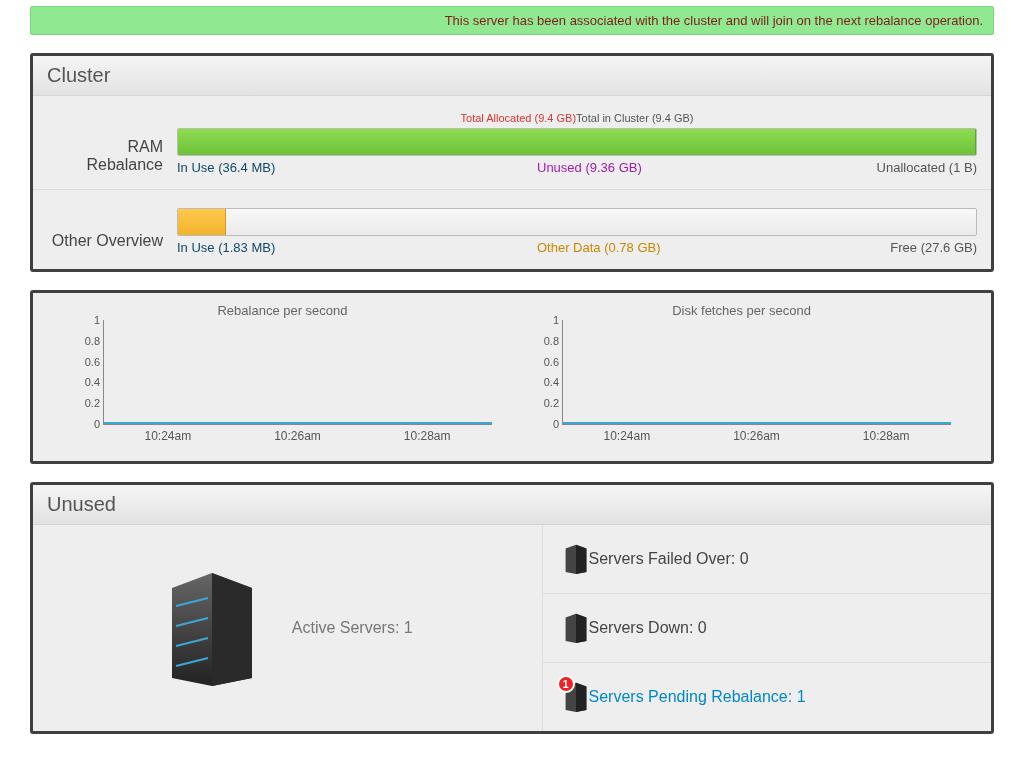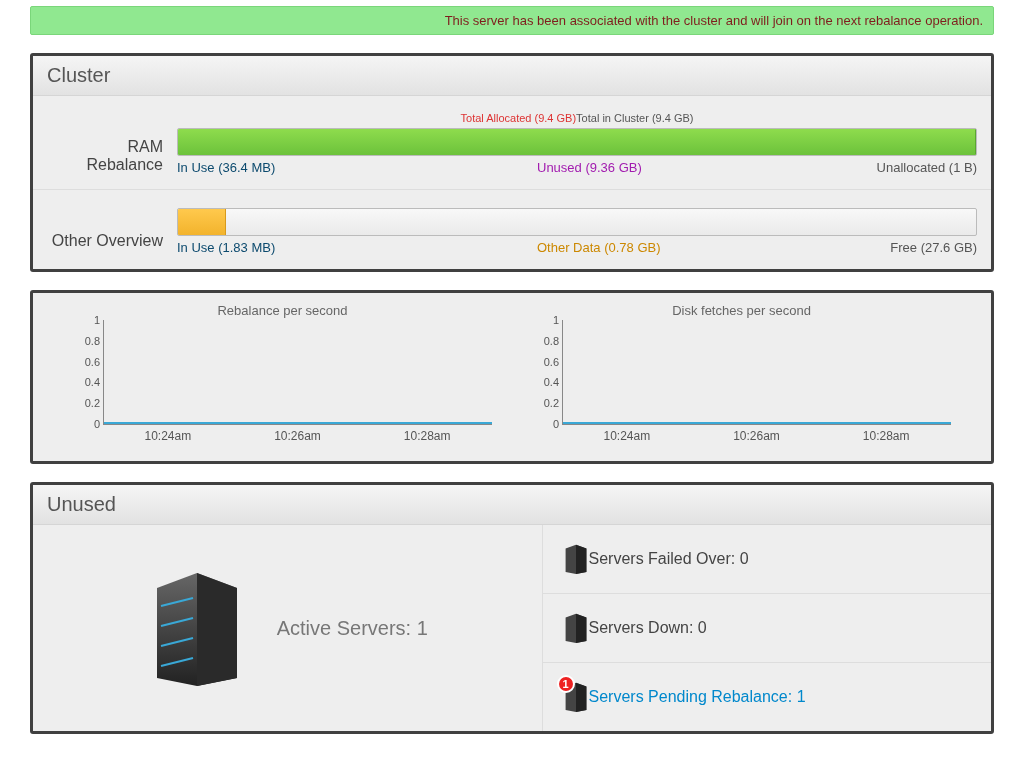--- a/index.html
+++ b/index.html
@@ -102,21 +102,21 @@
   .servers-right { flex: 1; border-left: 1px solid #ddd; }
   .srow {
     display: flex;
     align-items: center;
     padding: 18px 20px;
     border-bottom: 1px solid #ddd;
     font-size: 16px;
   }
   .srow:last-child { border-bottom: none; }
   .srow.link { color: #0088cc; }
-  .active-label { font-size: 20px; color: #777; }
+  .active-label { font-size: 16px; color: #777; }
 
   
   .server-icon { position: relative; display:inline-block; }
   .server-icon svg { display:block; }
   .server-badge {
     position: absolute; top: -6px; left: -6px;
     width: 18px; height: 18px; border-radius: 50%;
     background: #e22; color: #fff; font-size: 11px; font-weight: bold;
     display:flex; align-items:center; justify-content:center;
     border: 2px solid #fff;

